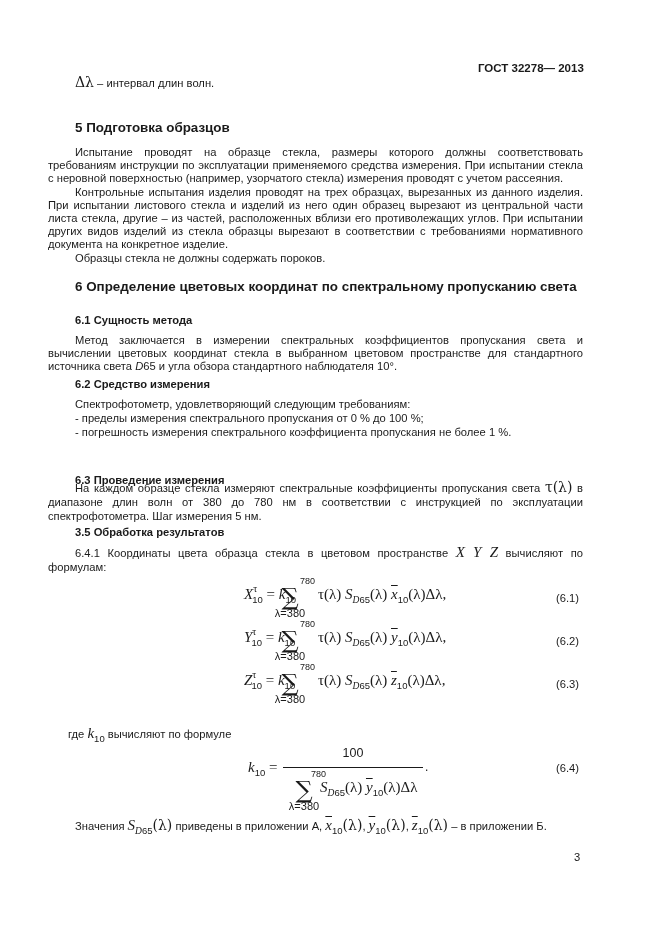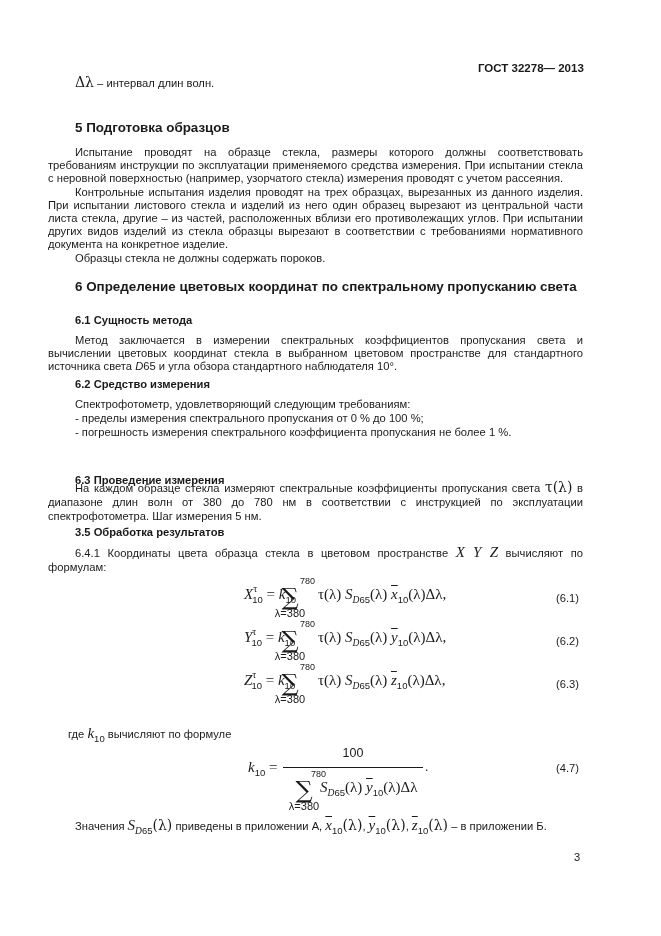--- a/index.html
+++ b/index.html
@@ -136,20 +136,20 @@
   <div class="abs" style="left:425px; top:760px; font-size:12px;">.</div>
   <div class="sum" style="left:282px; top:769px; width:44px;">
     <span class="top">780</span>
     <span class="sig">∑</span>
     <span class="bot">λ=380</span>
   </div>
   <div class="mrow" style="left:320px; top:779px;">
     <span class="math">S</span><span class="subd">D</span><span class="sub">65</span><span>(λ)</span>
     <span class="math bar">y</span><span class="sub">10</span><span>(λ)</span><span>Δλ</span>
   </div>
-  <div class="eqno" style="left:556px; top:762px;">(4.7)</div>
+  <div class="eqno" style="left:556px; top:762px;">(6.4)</div>
 </div>
 
 <div class="abs txt" style="left:75px; top:819px; white-space:nowrap;">
   <span>Значения </span><span class="math" style="font-size:15px;">S</span><span class="subd">D</span><span class="sub">65</span><span class="serif" style="font-size:14px;">(λ)</span><span> приведены в приложении А, </span><span class="math bar" style="font-size:15px;">x</span><span class="sub">10</span><span class="serif" style="font-size:14px;">(λ)</span><span>, </span><span class="math bar" style="font-size:15px;">y</span><span class="sub">10</span><span class="serif" style="font-size:14px;">(λ)</span><span>, </span><span class="math bar" style="font-size:15px;">z</span><span class="sub">10</span><span class="serif" style="font-size:14px;">(λ)</span><span> – в приложении Б.</span>
 </div>
 
 <div class="abs txt" style="left:574px; top:851px;">3</div>
 
 </body></html>

